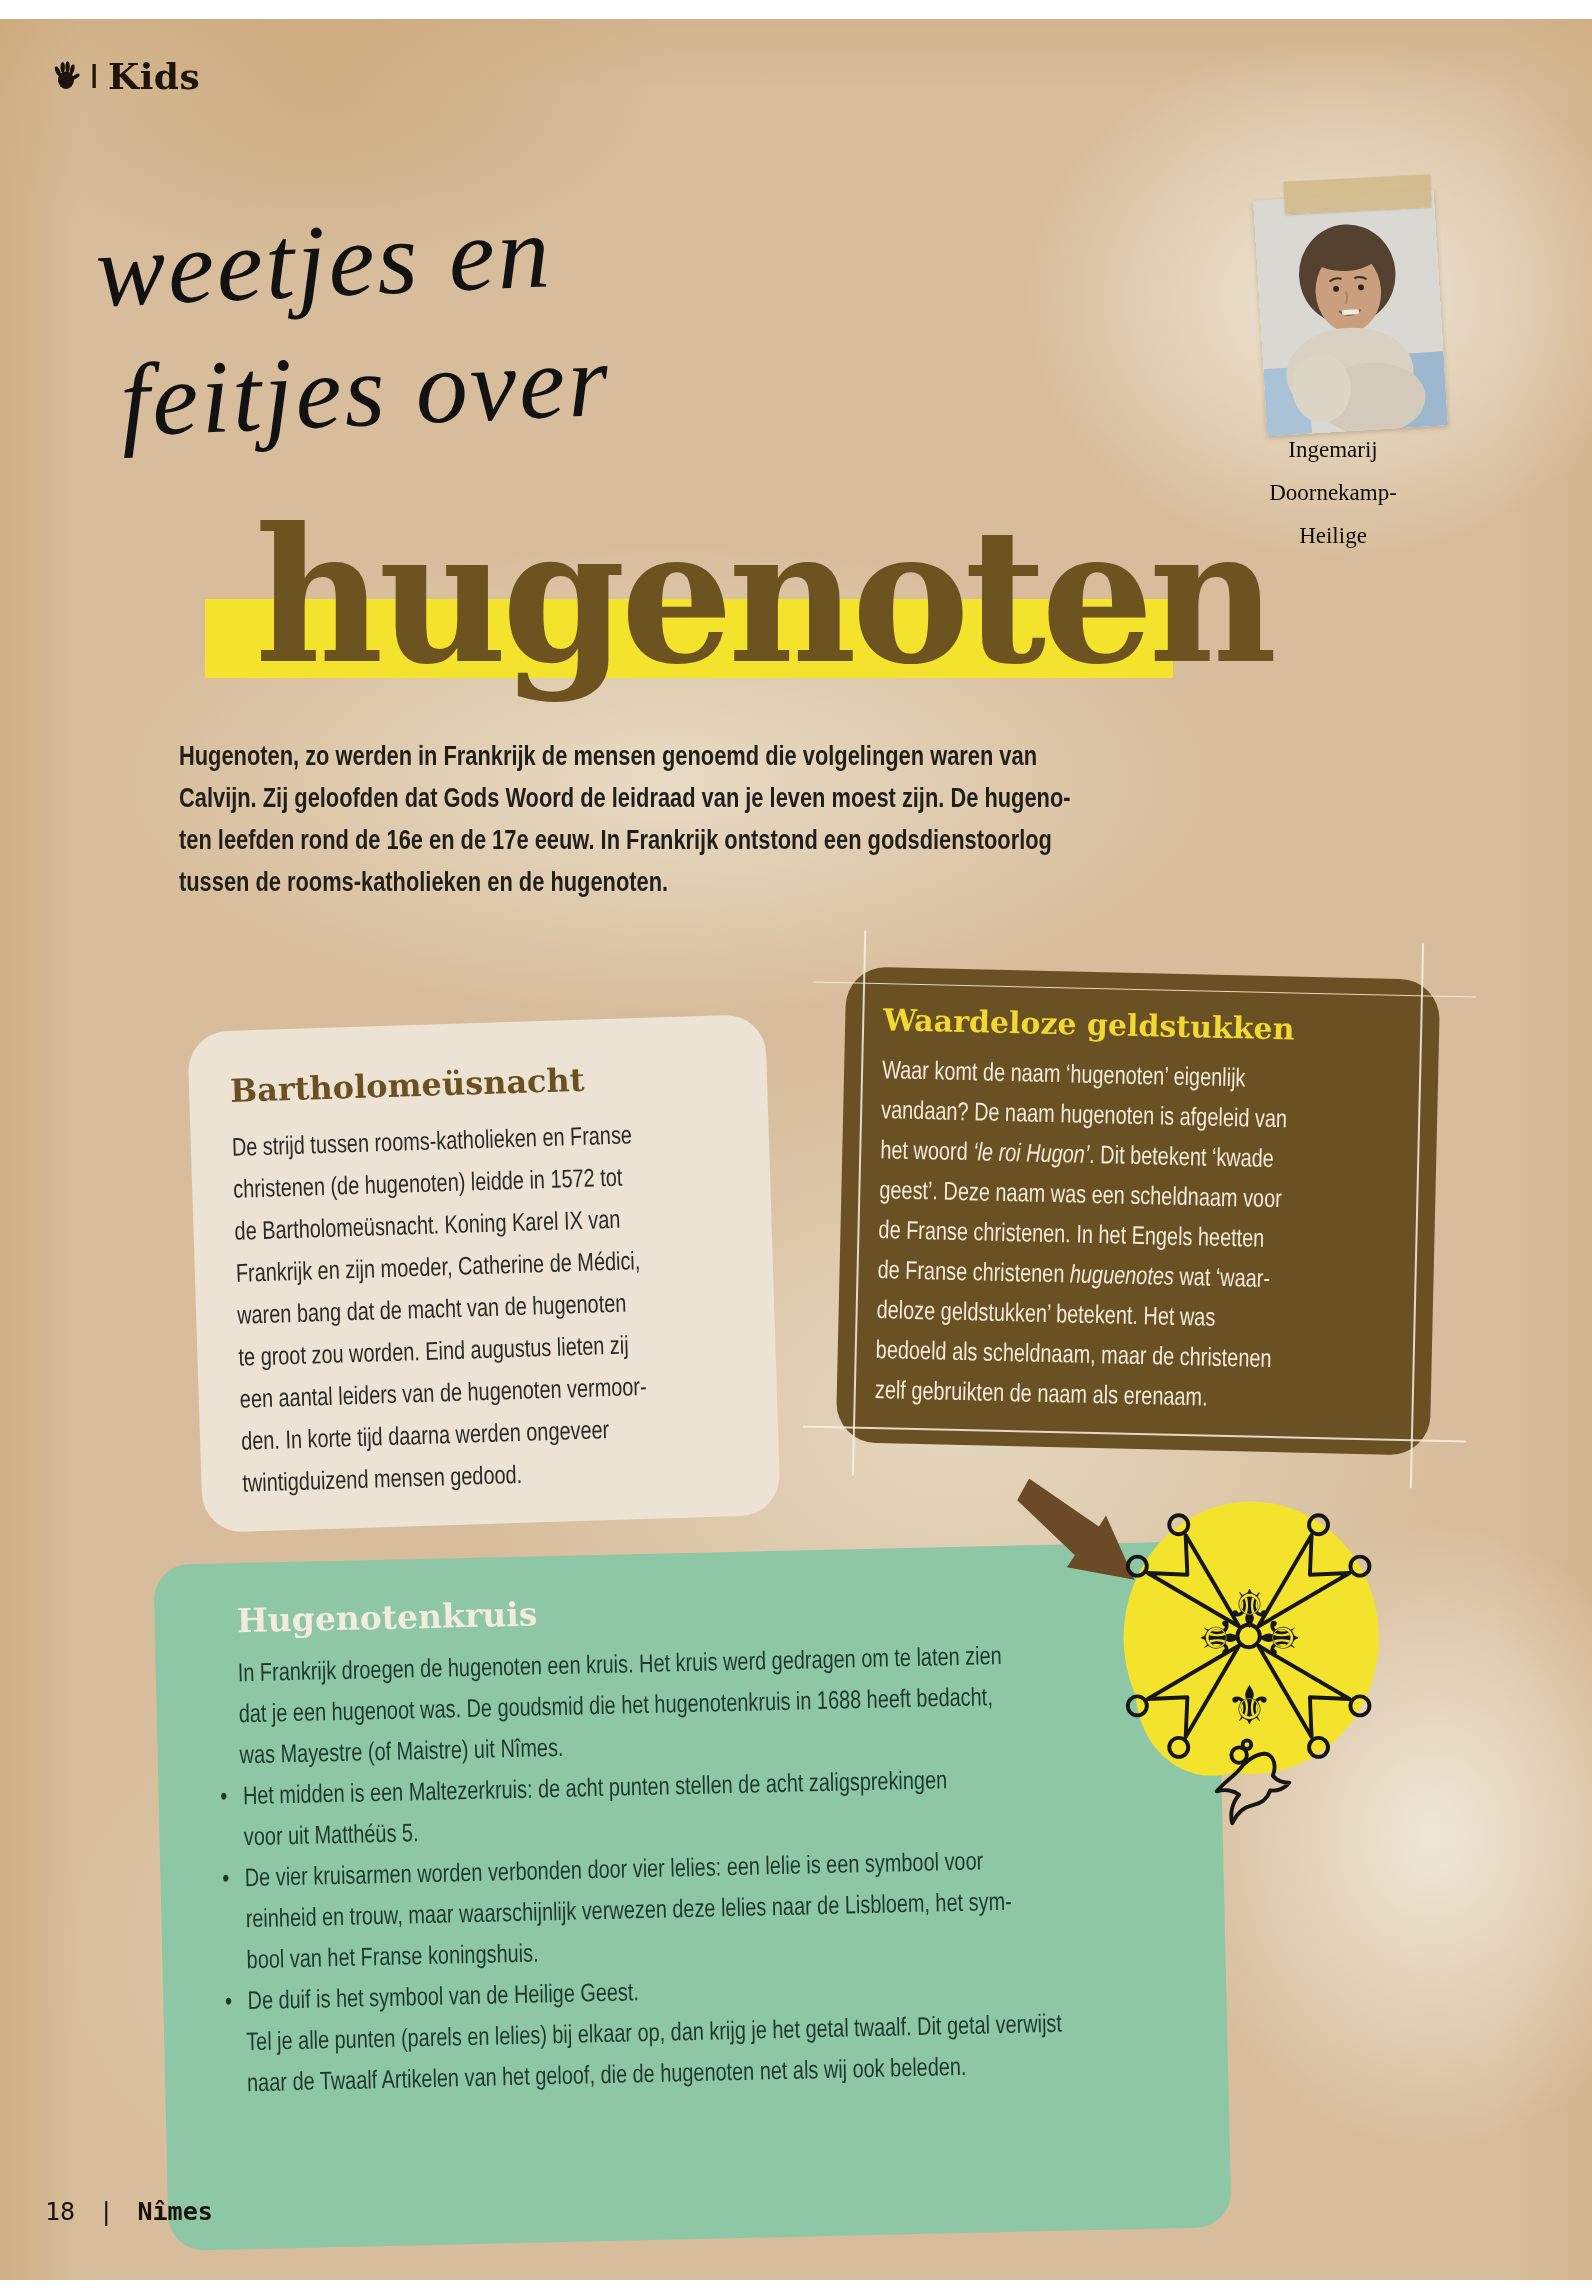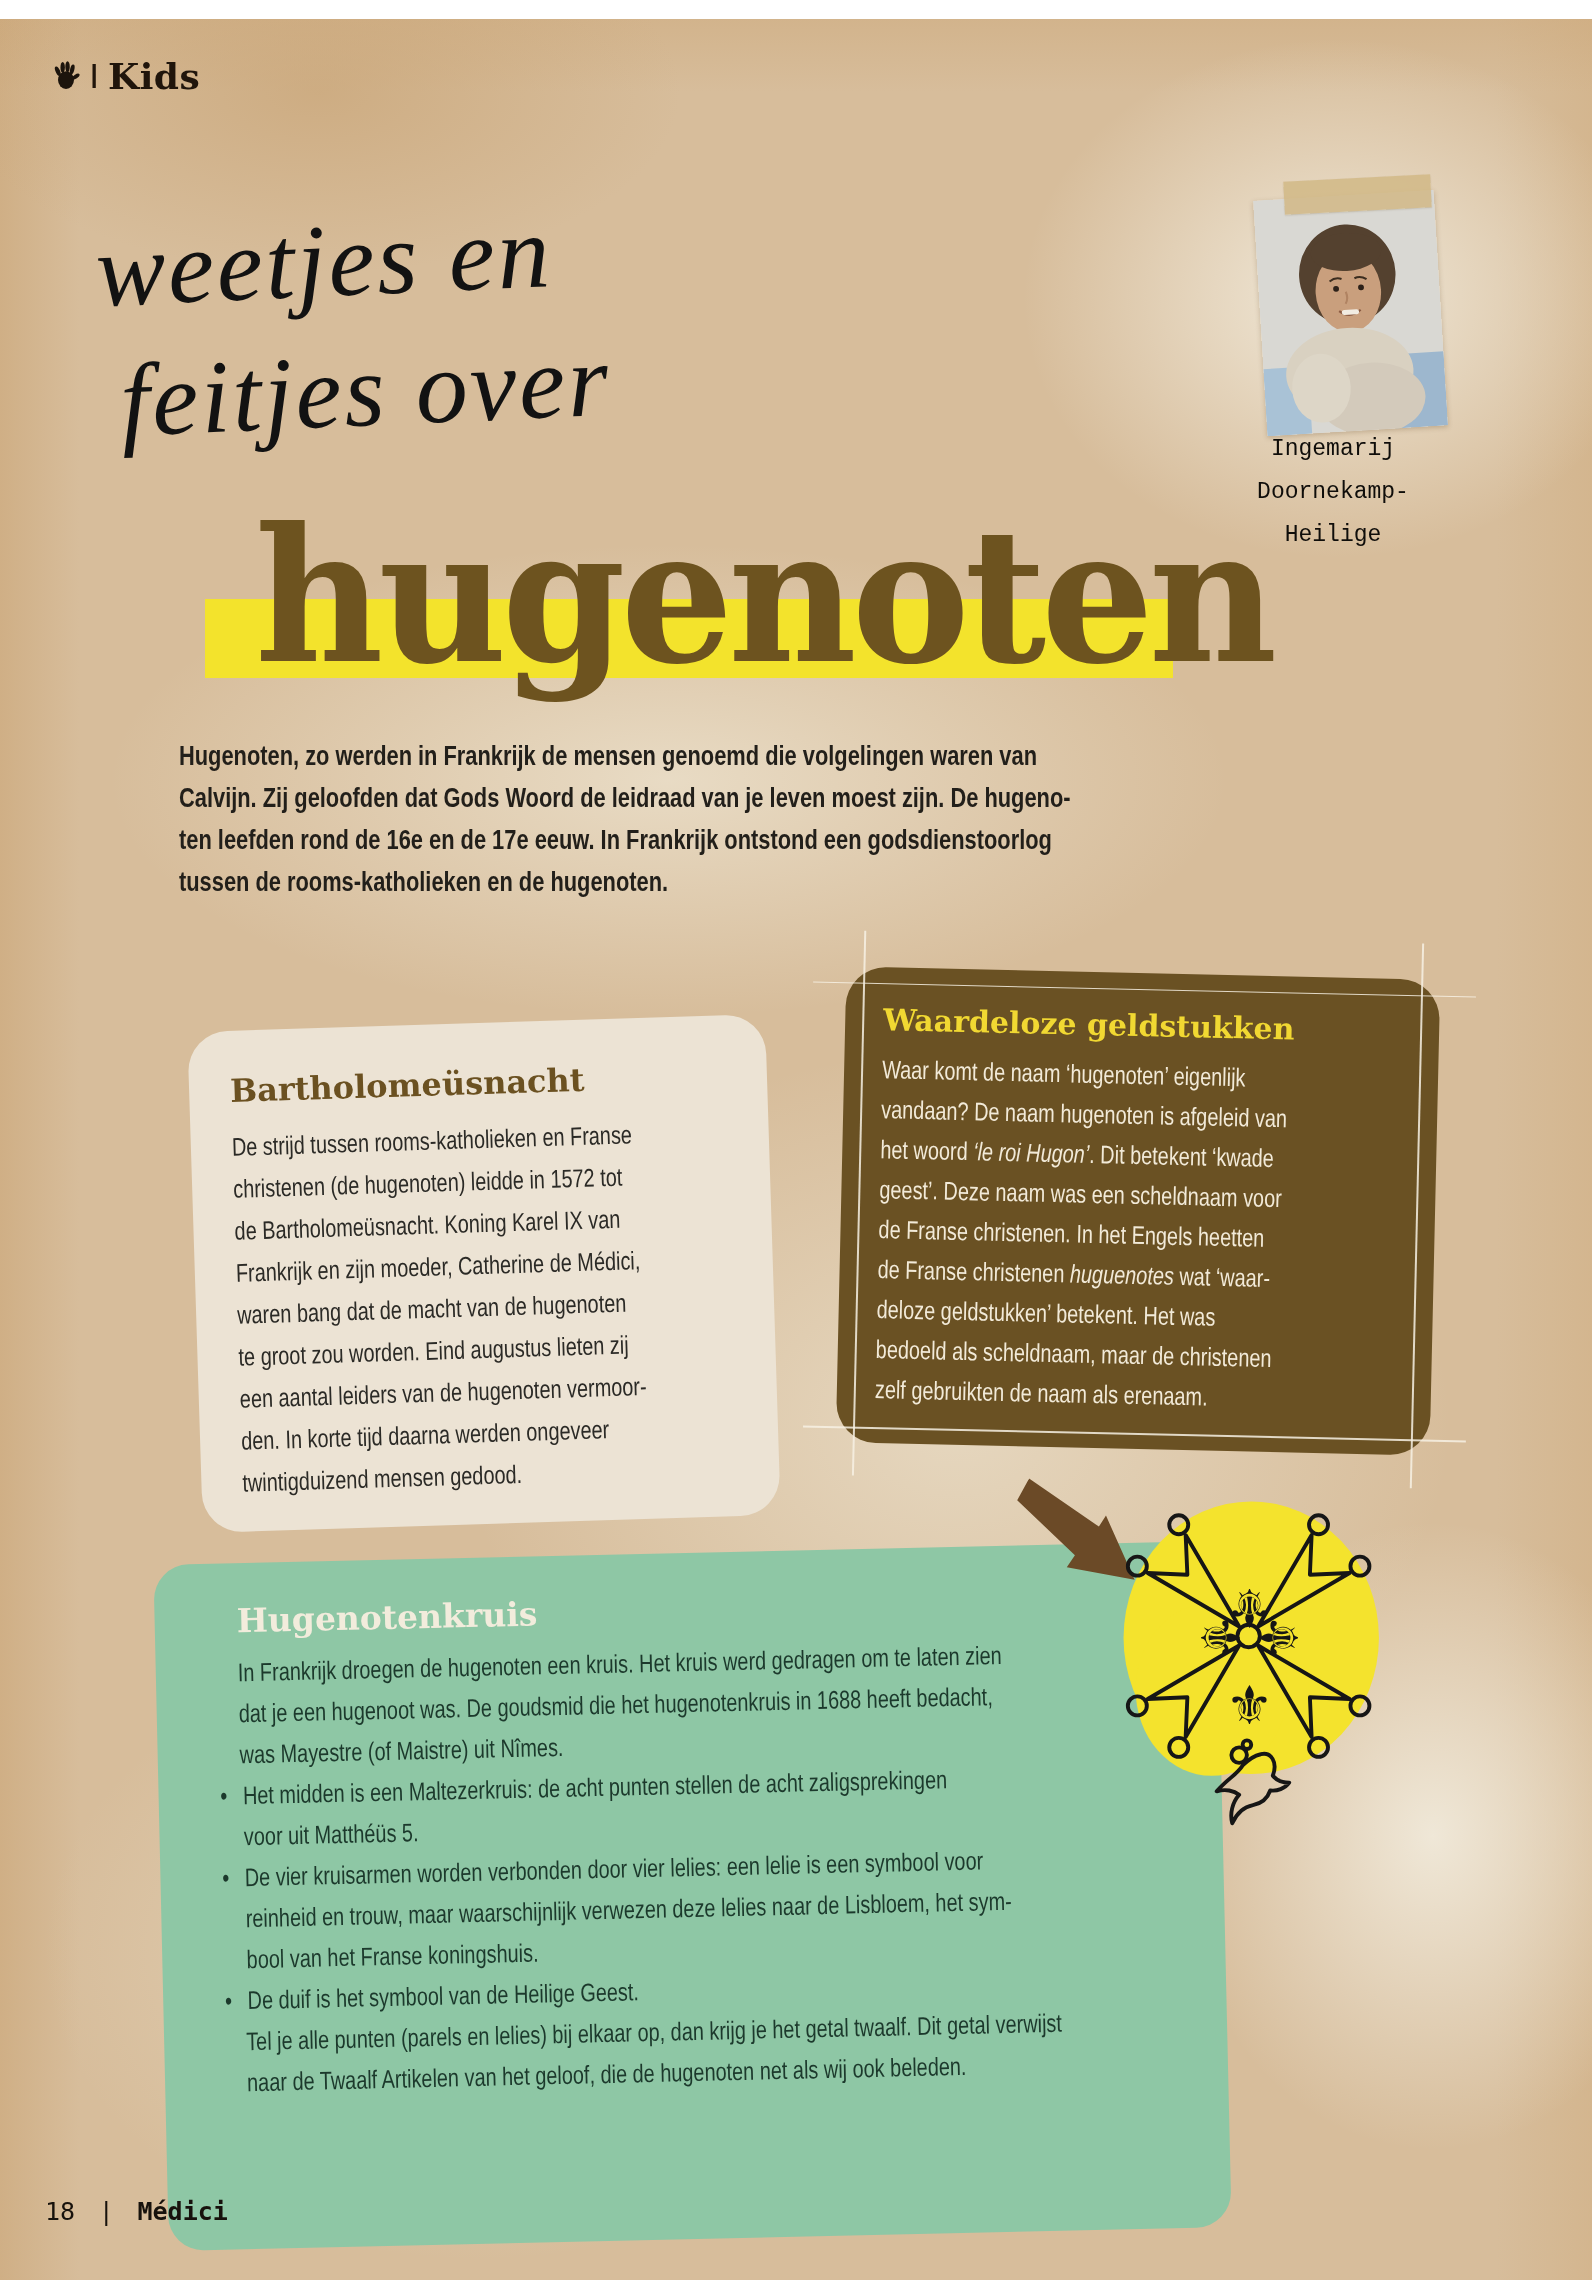--- a/index.html
+++ b/index.html
@@ -30,21 +30,21 @@
   #title-highlight{left:205px;top:599px;width:968px;height:79px;}
   #main-title{left:255px;top:503px;font-family:"DejaVu Serif",serif;font-weight:bold;
               font-size:186px;line-height:1;letter-spacing:-5.2px;color:#6d531f;
               transform:scaleX(.95);transform-origin:0 0;white-space:nowrap;}
   
   #portrait{left:1260px;top:195px;width:181px;height:236px;transform:rotate(-3.5deg);
             box-shadow:0 1.7px 5.2px rgba(90,60,20,.25);}
   #tape{left:1284px;top:178px;width:147px;height:33px;background:rgba(209,184,134,.85);
         transform:rotate(-3deg);box-shadow:0 0.9px 1.7px rgba(90,60,20,.15);}
   #author-caption{left:1215px;top:428px;width:236px;text-align:center;
-        font-family:Liberation Mono, monospace;font-size:23px;line-height:43px;color:#0f0d0a;}
+        font-family:Liberation Serif, serif;font-size:23px;line-height:43px;color:#0f0d0a;}
   
   #intro{left:179px;top:735px;font-weight:bold;font-size:28px;line-height:42px;color:#221f1a;
          transform:scaleX(.78);transform-origin:0 0;}
   .lines > div{white-space:nowrap;}
   
   .card{border-radius:40px;}
   #card-bartholomeus{left:195px;top:1023px;width:578px;height:501px;background:#ece3d4;
       transform:rotate(-1.8deg);padding:41px 35px 0 41px;box-sizing:border-box;}
   #card-bartholomeus h2{margin:0 0 15.5px 0;font-family:"DejaVu Serif",serif;font-size:32px;color:#6b5121;}
   #card-bartholomeus .body{font-size:25.5px;line-height:42px;color:#2b2a26;
@@ -241,17 +241,17 @@
       <text transform="translate(166,128) rotate(180)">⚜</text>
       <text transform="translate(222,184) rotate(-90)">⚜</text>
       <text transform="translate(166,284)">⚜</text>
       <text transform="translate(110,184) rotate(90)">⚜</text>
     </g>
   </svg>
 
   <div class="abs" id="footer">
     <span>18</span>
     <span class="sep">|</span>
-    <span class="mag">Médici</span>
+    <span class="mag">Nîmes</span>
   </div>
 
 </div>
 
 
 </body></html>

